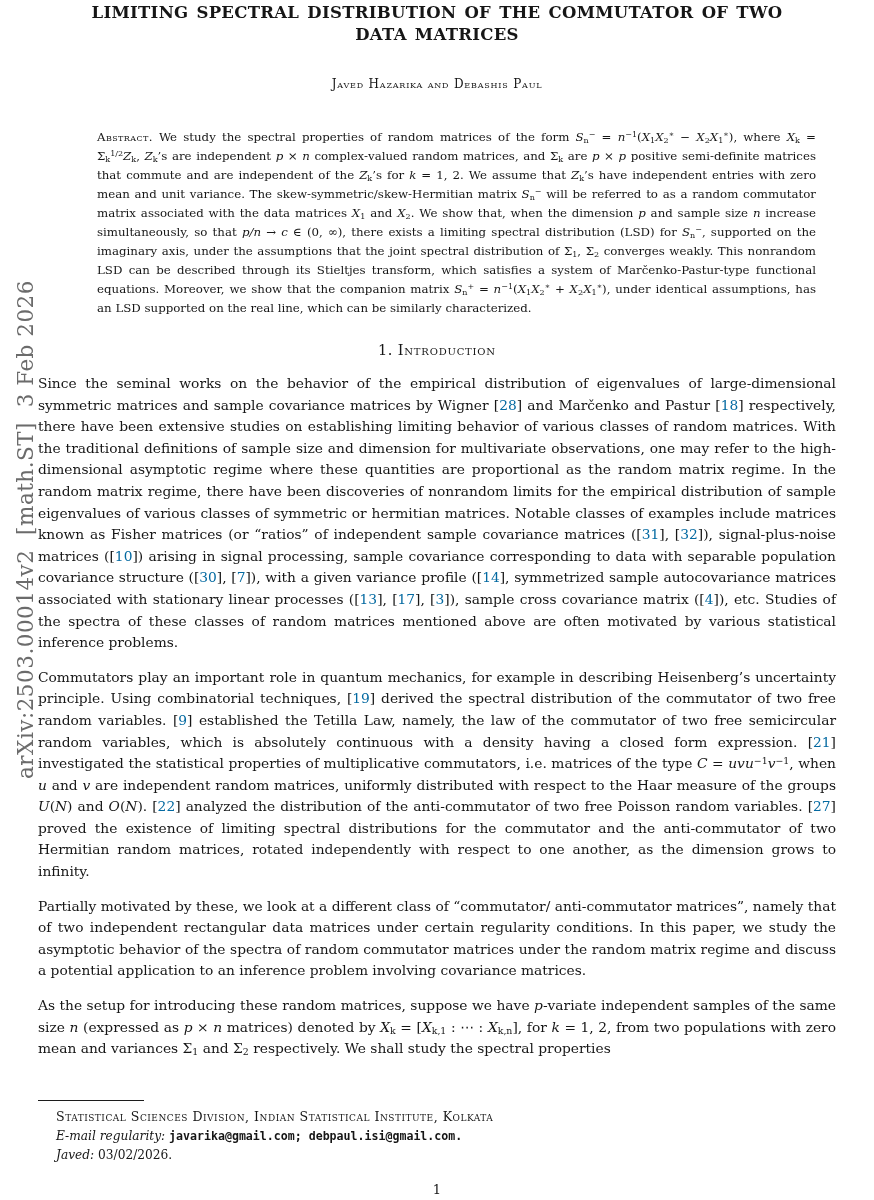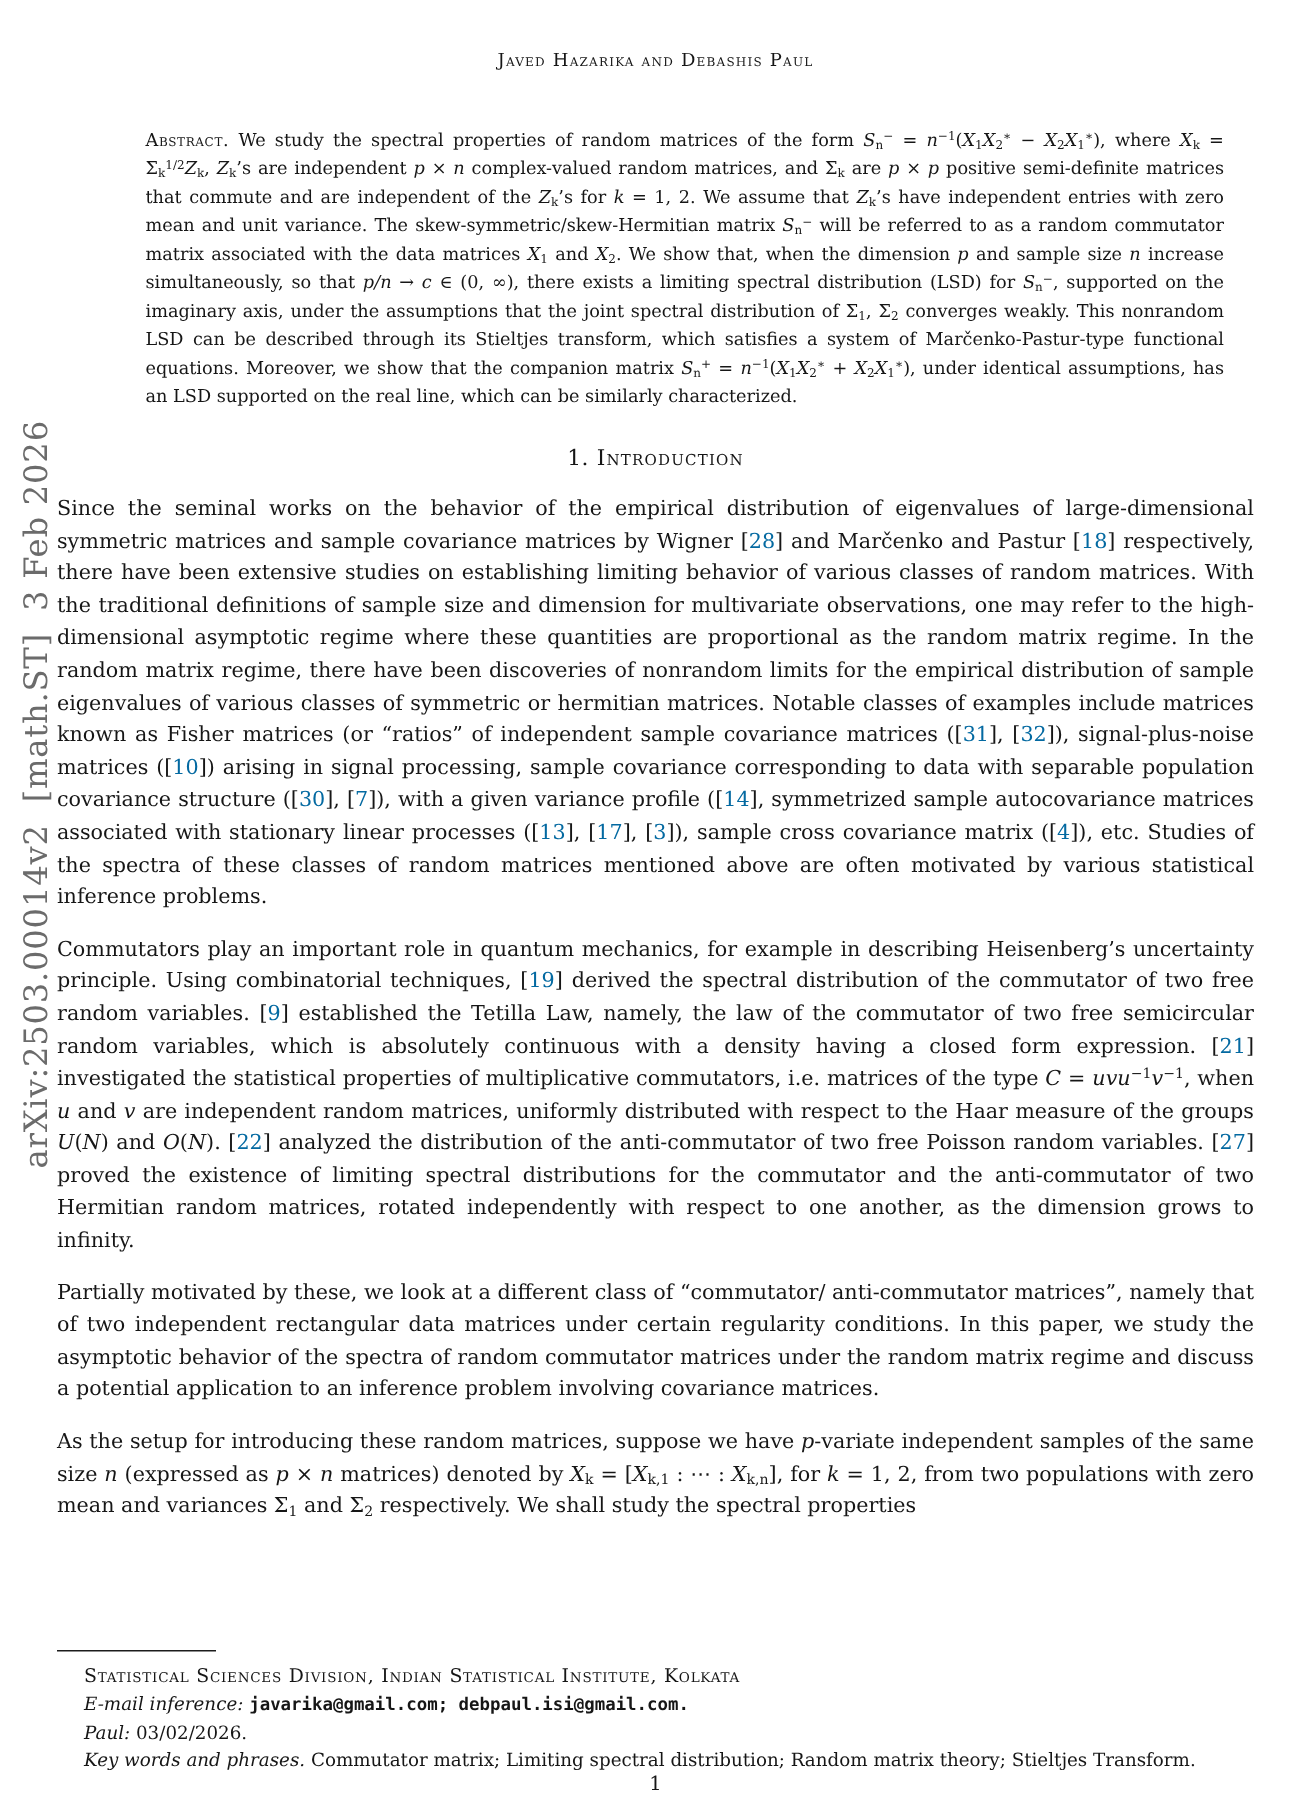--- a/index.html
+++ b/index.html
@@ -86,36 +86,36 @@
   }
 </style>
 </head>
 <body>
 
 <div class="page">
 
   <div class="arxiv-vertical">arXiv:2503.00014v2  [math.ST]  3 Feb 2026</div>
 
   <div class="content">
+    <h1 class="title">LIMITING SPECTRAL DISTRIBUTION OF THE COMMUTATOR OF TWO DATA MATRICES</h1>
 
     <div class="authors">Javed Hazarika and Debashis Paul</div>
 
     <div class="abstract"><span class="abstract-label">Abstract.</span><span> We study the spectral properties of random matrices of the form <span class="seg-v">S</span><sub class="seg-sub">n</sub><sup class="seg-sup">−</sup> = <span class="seg-v">n</span><sup class="seg-sup">−1</sup>(<span class="seg-v">X</span><sub class="seg-sub">1</sub><span class="seg-v">X</span><sub class="seg-sub">2</sub><sup class="seg-sup">∗</sup> − <span class="seg-v">X</span><sub class="seg-sub">2</sub><span class="seg-v">X</span><sub class="seg-sub">1</sub><sup class="seg-sup">∗</sup>), where <span class="seg-v">X</span><sub class="seg-sub">k</sub> = Σ<sub class="seg-sub">k</sub><sup class="seg-sup">1/2</sup><span class="seg-v">Z</span><sub class="seg-sub">k</sub>, <span class="seg-v">Z</span><sub class="seg-sub">k</sub>’s are independent <span class="seg-v">p</span> × <span class="seg-v">n</span> complex-valued random matrices, and Σ<sub class="seg-sub">k</sub> are <span class="seg-v">p</span> × <span class="seg-v">p</span> positive semi-definite matrices that commute and are independent of the <span class="seg-v">Z</span><sub class="seg-sub">k</sub>’s for <span class="seg-v">k</span> = 1, 2. We assume that <span class="seg-v">Z</span><sub class="seg-sub">k</sub>’s have independent entries with zero mean and unit variance. The skew-symmetric/skew-Hermitian matrix <span class="seg-v">S</span><sub class="seg-sub">n</sub><sup class="seg-sup">−</sup> will be referred to as a random commutator matrix associated with the data matrices <span class="seg-v">X</span><sub class="seg-sub">1</sub> and <span class="seg-v">X</span><sub class="seg-sub">2</sub>. We show that, when the dimension <span class="seg-v">p</span> and sample size <span class="seg-v">n</span> increase simultaneously, so that <span class="seg-v">p/n</span> → <span class="seg-v">c</span> ∈ (0, ∞), there exists a limiting spectral distribution (LSD) for <span class="seg-v">S</span><sub class="seg-sub">n</sub><sup class="seg-sup">−</sup>, supported on the imaginary axis, under the assumptions that the joint spectral distribution of Σ<sub class="seg-sub">1</sub>, Σ<sub class="seg-sub">2</sub> converges weakly. This nonrandom LSD can be described through its Stieltjes transform, which satisfies a system of Marčenko-Pastur-type functional equations. Moreover, we show that the companion matrix <span class="seg-v">S</span><sub class="seg-sub">n</sub><sup class="seg-sup">+</sup> = <span class="seg-v">n</span><sup class="seg-sup">−1</sup>(<span class="seg-v">X</span><sub class="seg-sub">1</sub><span class="seg-v">X</span><sub class="seg-sub">2</sub><sup class="seg-sup">∗</sup> + <span class="seg-v">X</span><sub class="seg-sub">2</sub><span class="seg-v">X</span><sub class="seg-sub">1</sub><sup class="seg-sup">∗</sup>), under identical assumptions, has an LSD supported on the real line, which can be similarly characterized.</span></div>
 
     <h2 class="section-heading"><span>1.</span> <span class="sc">Introduction</span></h2>
 
     <p class="body-par first">Since the seminal works on the behavior of the empirical distribution of eigenvalues of large-dimensional symmetric matrices and sample covariance matrices by Wigner [<span class="seg-c">28</span>] and Marčenko and Pastur [<span class="seg-c">18</span>] respectively, there have been extensive studies on establishing limiting behavior of various classes of random matrices. With the traditional definitions of sample size and dimension for multivariate observations, one may refer to the high-dimensional asymptotic regime where these quantities are proportional as the random matrix regime. In the random matrix regime, there have been discoveries of nonrandom limits for the empirical distribution of sample eigenvalues of various classes of symmetric or hermitian matrices. Notable classes of examples include matrices known as Fisher matrices (or “ratios” of independent sample covariance matrices ([<span class="seg-c">31</span>], [<span class="seg-c">32</span>]), signal-plus-noise matrices ([<span class="seg-c">10</span>]) arising in signal processing, sample covariance corresponding to data with separable population covariance structure ([<span class="seg-c">30</span>], [<span class="seg-c">7</span>]), with a given variance profile ([<span class="seg-c">14</span>], symmetrized sample autocovariance matrices associated with stationary linear processes ([<span class="seg-c">13</span>], [<span class="seg-c">17</span>], [<span class="seg-c">3</span>]), sample cross covariance matrix ([<span class="seg-c">4</span>]), etc.  Studies of the spectra of these classes of random matrices mentioned above are often motivated by various statistical inference problems.</p>
     <p class="body-par">Commutators play an important role in quantum mechanics, for example in describing Heisenberg’s uncertainty principle. Using combinatorial techniques, [<span class="seg-c">19</span>] derived the spectral distribution of the commutator of two free random variables.  [<span class="seg-c">9</span>] established the Tetilla Law, namely, the law of the commutator of two free semicircular random variables, which is absolutely continuous with a density having a closed form expression.  [<span class="seg-c">21</span>] investigated the statistical properties of multiplicative commutators, i.e. matrices of the type <span class="seg-v">C</span> = <span class="seg-v">uvu</span><sup class="seg-sup">−1</sup><span class="seg-v">v</span><sup class="seg-sup">−1</sup>, when <span class="seg-v">u</span> and <span class="seg-v">v</span> are independent random matrices, uniformly distributed with respect to the Haar measure of the groups <span class="seg-v">U</span>(<span class="seg-v">N</span>) and <span class="seg-v">O</span>(<span class="seg-v">N</span>).  [<span class="seg-c">22</span>] analyzed the distribution of the anti-commutator of two free Poisson random variables.  [<span class="seg-c">27</span>] proved the existence of limiting spectral distributions for the commutator and the anti-commutator of two Hermitian random matrices, rotated independently with respect to one another, as the dimension grows to infinity.</p>
     <p class="body-par">Partially motivated by these, we look at a different class of “commutator/ anti-commutator matrices”, namely that of two independent rectangular data matrices under certain regularity conditions.  In this paper, we study the asymptotic behavior of the spectra of random commutator matrices under the random matrix regime and discuss a potential application to an inference problem involving covariance matrices.</p>
     <p class="body-par">As the setup for introducing these random matrices, suppose we have <span class="seg-v">p</span>-variate independent samples of the same size <span class="seg-v">n</span> (expressed as <span class="seg-v">p</span> × <span class="seg-v">n</span> matrices) denoted by <span class="seg-v">X</span><sub class="seg-sub">k</sub> = [<span class="seg-v">X</span><sub class="seg-sub">k,1</sub> : ⋯ : <span class="seg-v">X</span><sub class="seg-sub">k,n</sub>], for <span class="seg-v">k</span> = 1, 2, from two populations with zero mean and variances Σ<sub class="seg-sub">1</sub> and Σ<sub class="seg-sub">2</sub> respectively.  We shall study the spectral properties</p>
   </div>
 
   <div class="footnote-block">
     <div class="footnote-rule"></div>
     <div class="footer-line affiliation">Statistical Sciences Division, Indian Statistical Institute, Kolkata</div>
-    <div class="footer-line"><span class="em">E-mail inference:</span> <span class="tt">javarika@gmail.com; debpaul.isi@gmail.com.</span></div>
-    <div class="footer-line"><span class="em">Paul:</span> <span>03/02/2026.</span></div>
-    <div class="footer-line"><span class="em">Key words and phrases.</span> <span>Commutator matrix; Limiting spectral distribution; Random matrix theory; Stieltjes Transform.</span></div>
+    <div class="footer-line"><span class="em">E-mail regularity:</span> <span class="tt">javarika@gmail.com; debpaul.isi@gmail.com.</span></div>
+    <div class="footer-line"><span class="em">Javed:</span> <span>03/02/2026.</span></div>
   </div>
 
   <div class="page-number">1</div>
 
 </div>
 
 </body></html>

